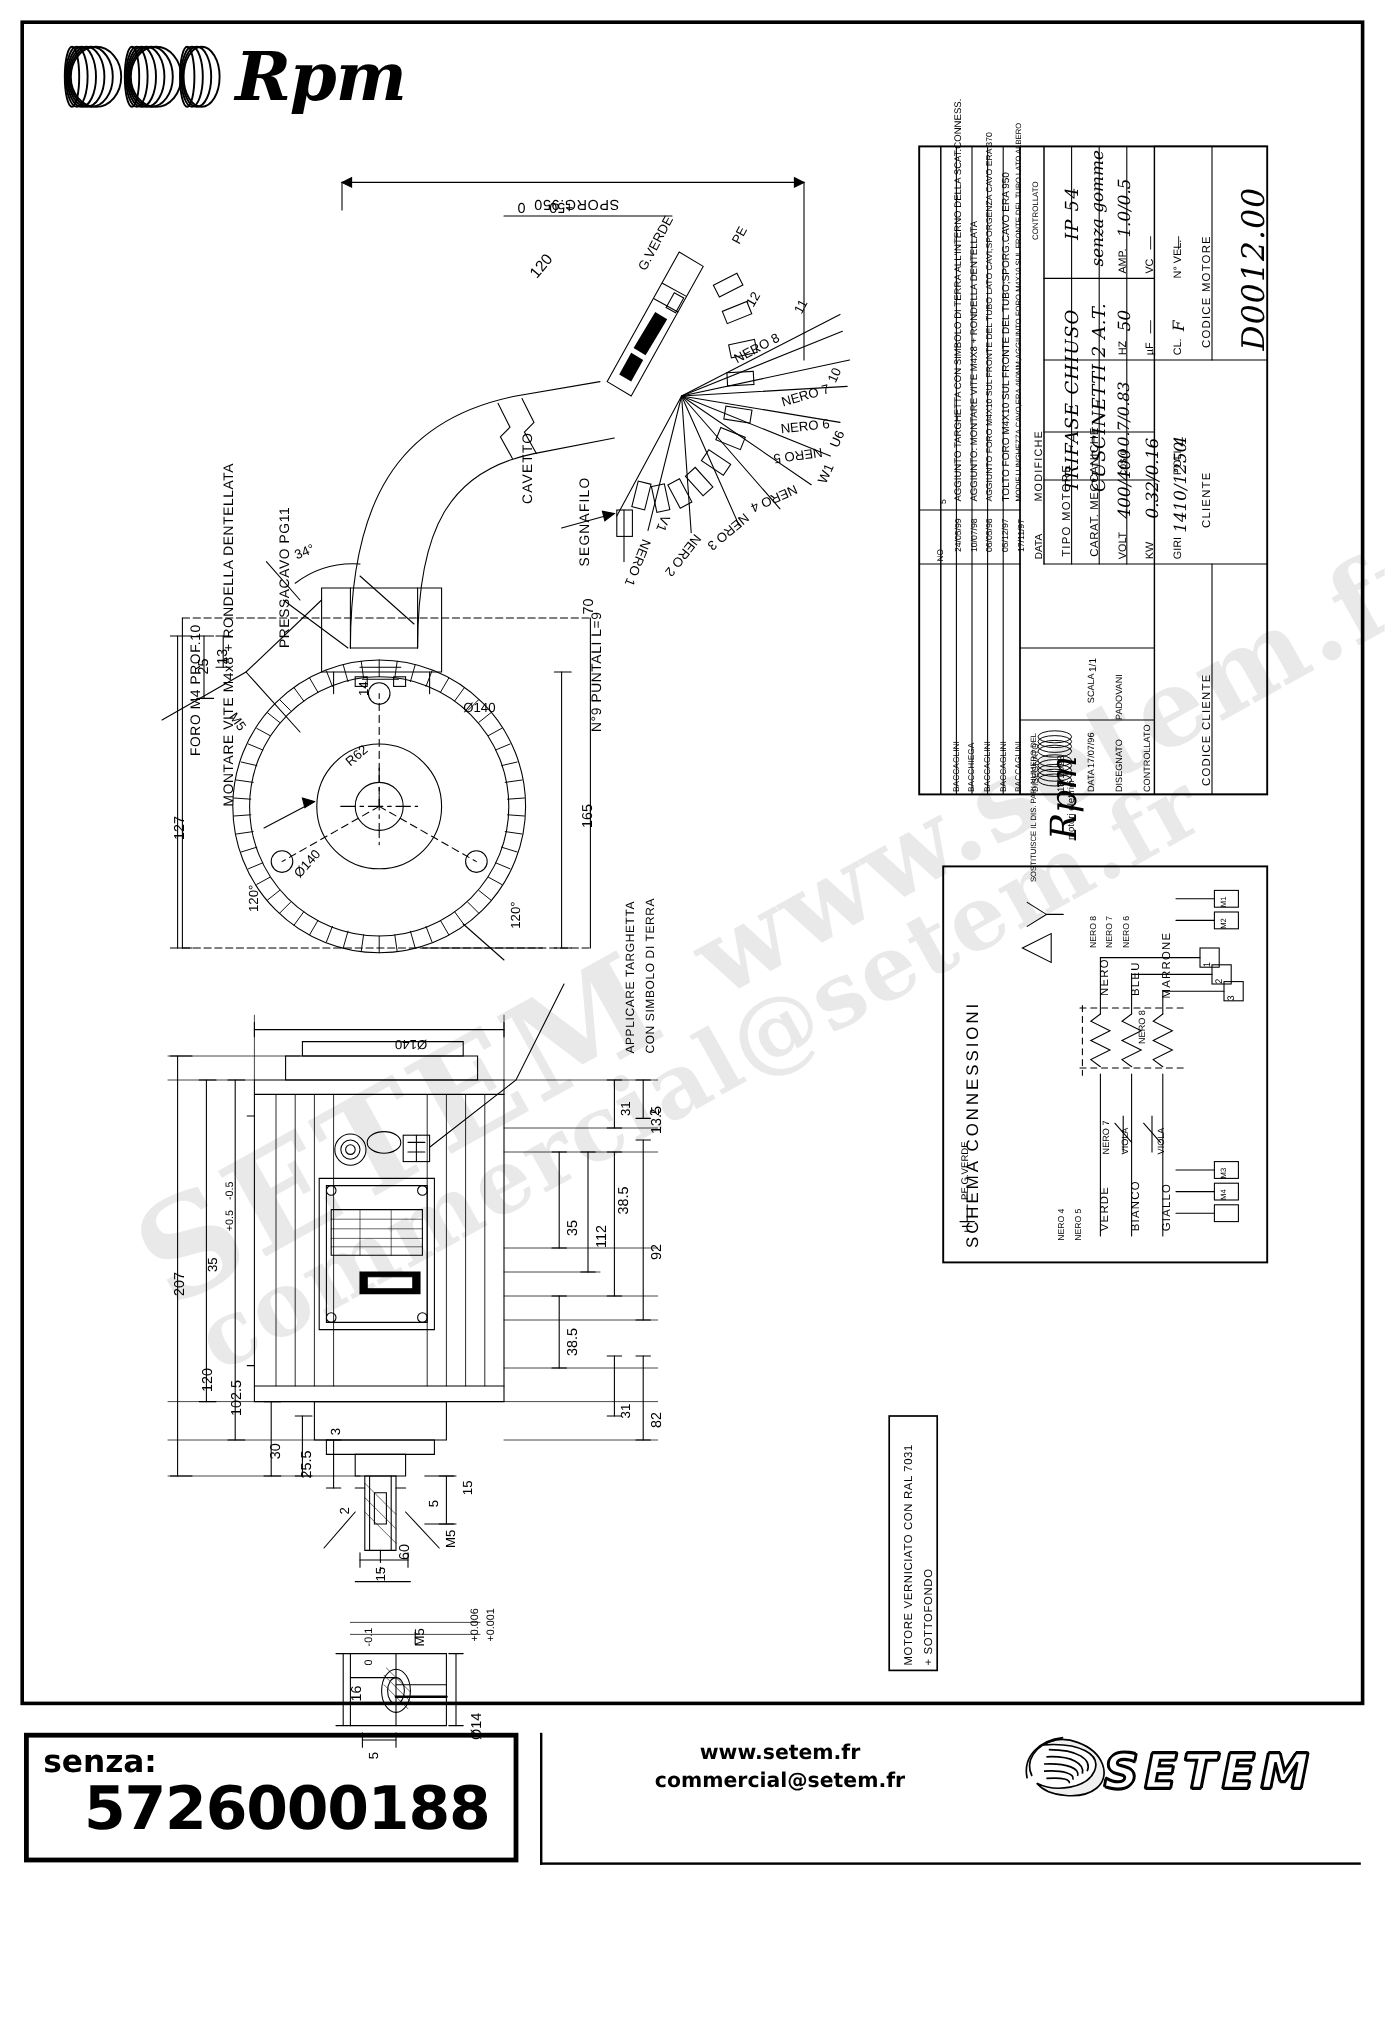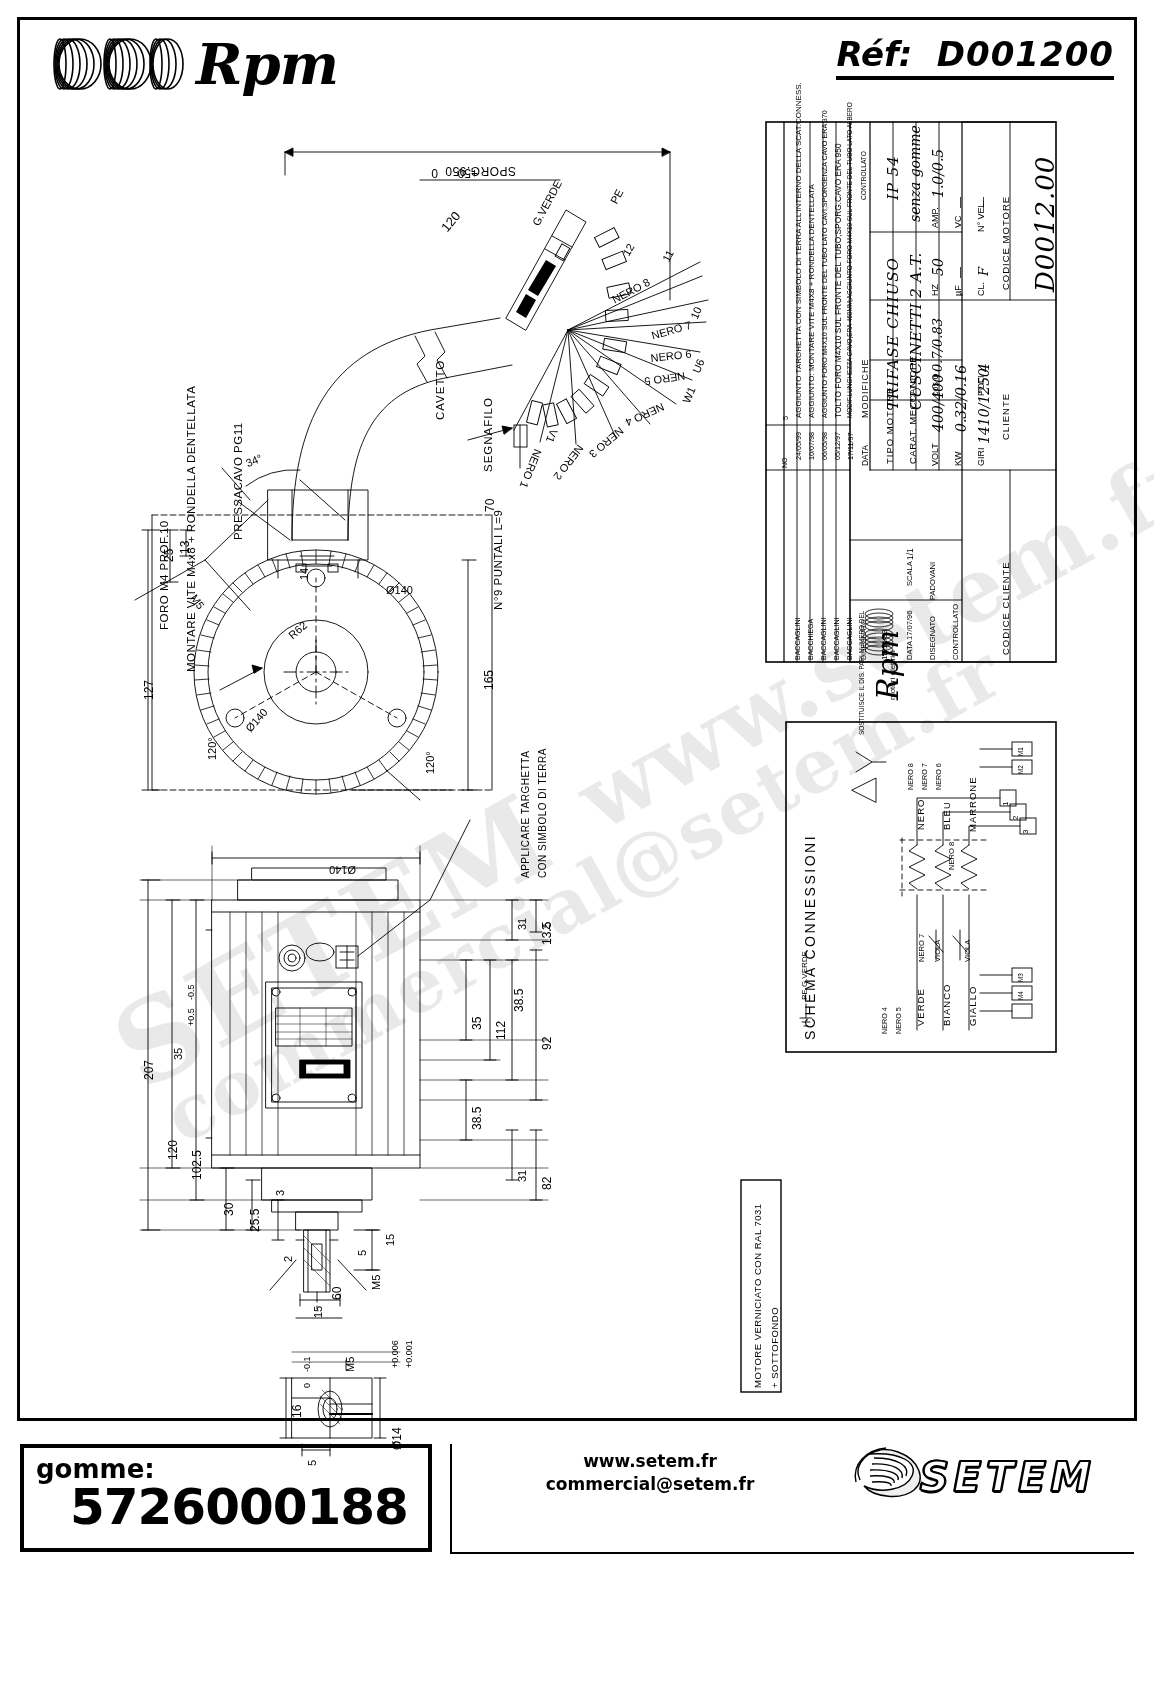--- a/index.html
+++ b/index.html
@@ -227,24 +227,20 @@
         <ellipse cx="118" cy="31" rx="6" ry="25"></ellipse>
           <ellipse cx="122" cy="31" rx="9" ry="25"></ellipse>
         <ellipse cx="126" cy="31" rx="12" ry="25"></ellipse>
           <ellipse cx="130" cy="31" rx="15" ry="25"></ellipse>
       </g>
       <rect x="8" y="8" width="128" height="46" fill="none"></rect>
     </svg>
     <span class="logo-text">Rpm</span>
   </div>
 
-  <div class="ref-block">
-    <span class="ref-label">Réf:</span>
-    <span class="ref-value">D001200</span>
-  </div>
 
   <svg id="drawing" viewBox="0 0 1154 1683">
     <g stroke="#000" fill="none" stroke-width="0.9" stroke-linecap="round">
 
       <path d="M285 152 L670 152"></path>
       <path d="M285 152 L285 175"></path>
       <path d="M670 152 L670 300"></path>
       <path d="M285 152 l8 -4 l0 8 z" fill="#000"></path>
       <path d="M670 152 l-8 -4 l0 8 z" fill="#000"></path>
       <path d="M420 180 L560 180"></path>
@@ -902,21 +898,21 @@
   <div class="rot90" style="left:404px; top:1368px; font-size:9px;">+0.001</div>
   <div class="rot90" style="left:390px; top:1450px; font-size:12px;">Ø14</div>
   <div class="rot90" style="left:306px; top:1466px; font-size:11px;">5</div>
 
   <div class="wm wm1">SETEM</div>
   <div class="wm wm2">commercial@setem.fr</div>
   <div class="wm wm3">www.setem.fr</div>
 
   <div class="footer">
     <div class="code-box">
-      <span class="code-label">gomme:</span>
+      <span class="code-label">senza:</span>
       <span class="code-value">5726000188</span>
     </div>
     <div class="foot-div"></div>
     <div class="foot-hr"></div>
     <div class="web">
       <div>www.setem.fr</div>
       <div>commercial@setem.fr</div>
     </div>
     <svg class="setem-logo" viewBox="0 0 280 62">
       <g fill="none" stroke="#000" stroke-width="1.4">

